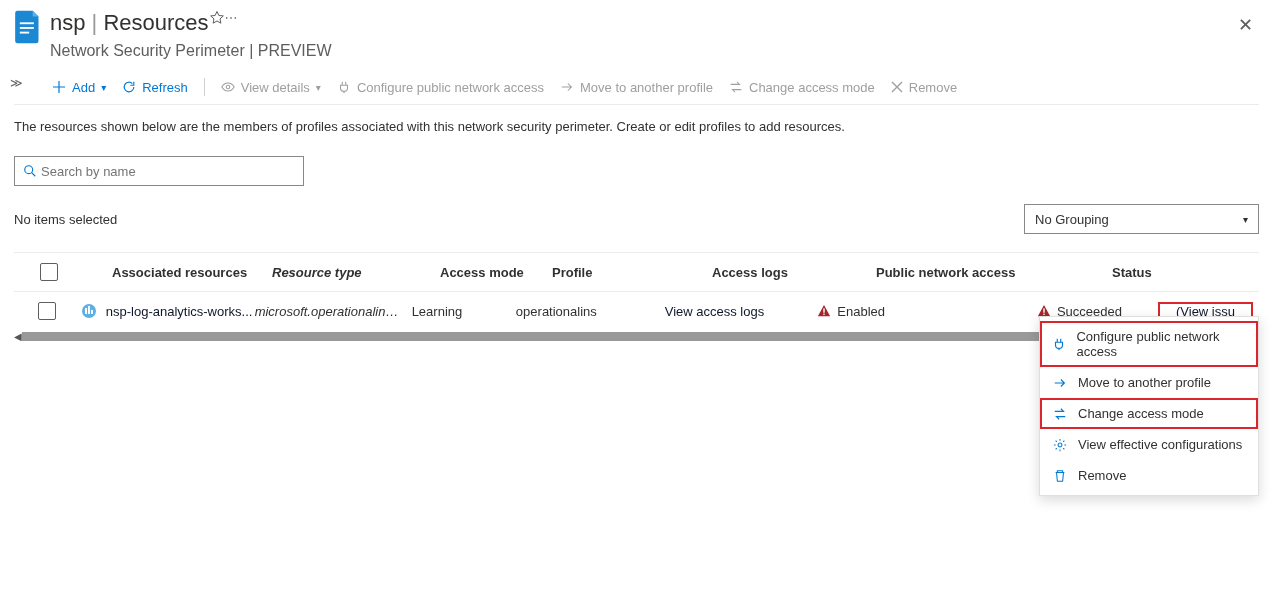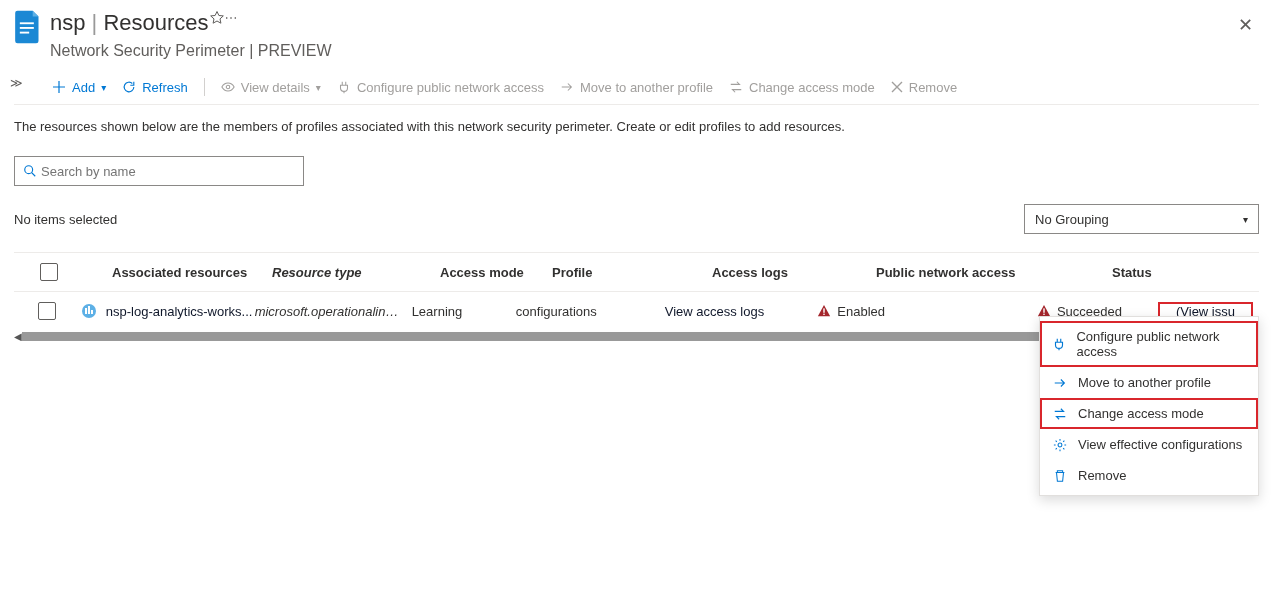--- a/index.html
+++ b/index.html
@@ -183,21 +183,21 @@
                 <circle cx="9" cy="9" r="7" fill="#5db0e6"></circle>
                 <rect x="5" y="6" width="2" height="6" fill="#fff"></rect>
                 <rect x="8" y="4" width="2" height="8" fill="#fff"></rect>
                 <rect x="11" y="8" width="2" height="4" fill="#fff"></rect>
               </svg>
           </span>
         </div>
         <div class="col1 link">nsp-log-analytics-works...</div>
         <div class="col2">microsoft.operationalins...</div>
         <div class="col3">Learning</div>
-        <div class="col4">configurations</div>
+        <div class="col4">operationalins</div>
         <div class="col5 link">View access logs</div>
         <div class="col6">
           <span class="warn-icon">
             <svg width="14" height="14" viewBox="0 0 16 16">
                 <path fill="#a4262c" d="M8 1L1 14h14z"></path>
                 <rect x="7.2" y="5" width="1.6" height="5" fill="#fff"></rect>
                 <rect x="7.2" y="11" width="1.6" height="1.6" fill="#fff"></rect>
               </svg>
           </span>
           <span>Enabled</span>

